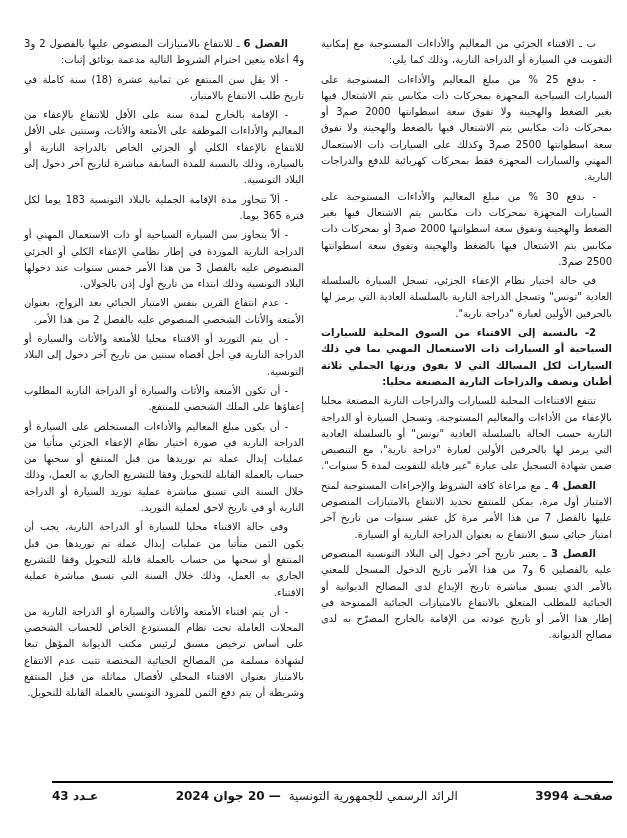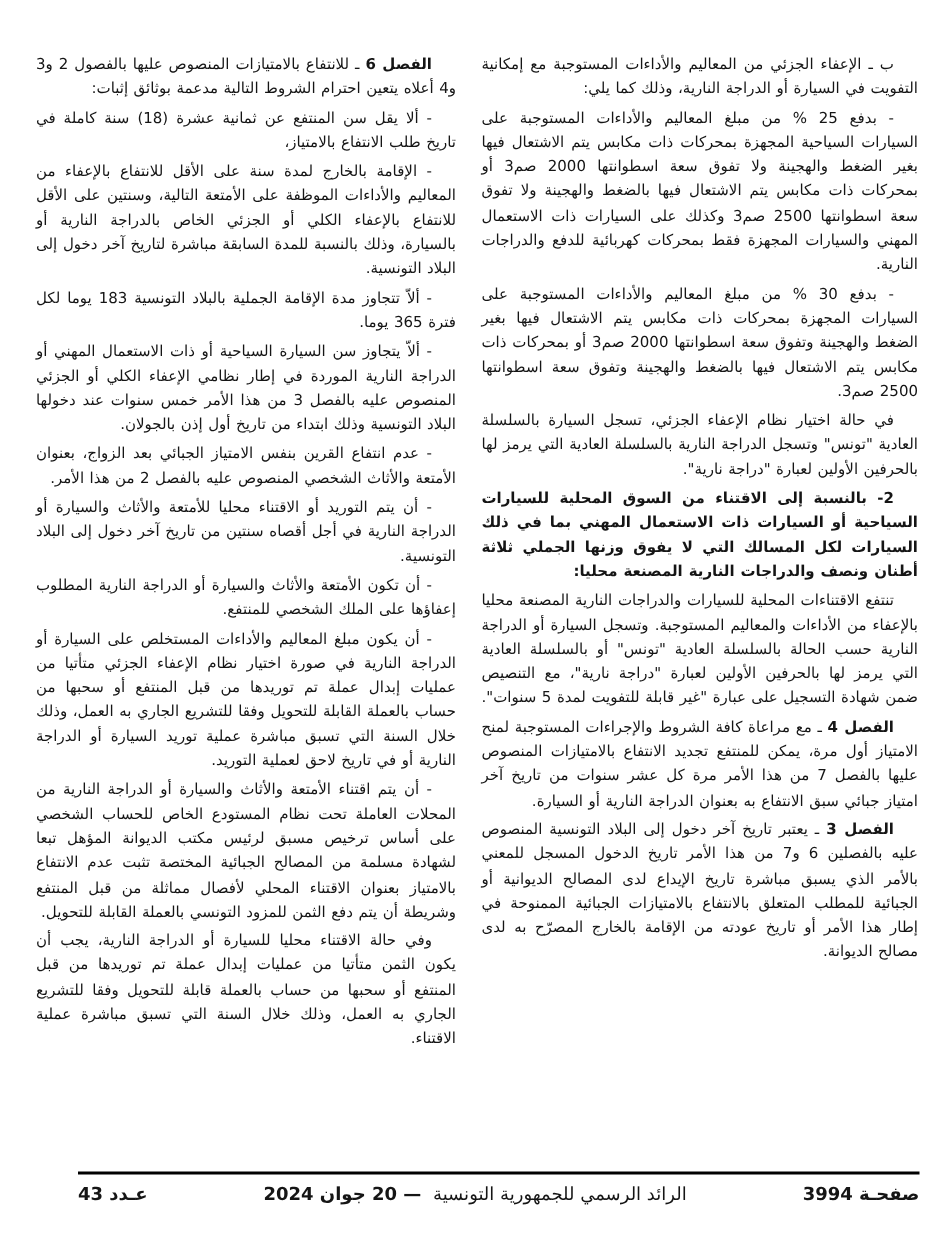--- a/index.html
+++ b/index.html
@@ -55,42 +55,42 @@
   .f-center span { padding: 0 2px; }
 </style>
 </head>
 <body>
 
 <div class="page">
 
   <div class="columns">
 
     <div class="col col-right">
-      <p class="para"><span>ب ـ الإعفاء الجزئي من المعاليم والأداءات المستوجبة مع إمكانية التفويت في السيارة أو الدراجة النارية، وذلك كما يلي:</span></p>
+      <p class="para"><span>ب ـ الاقتناء الجزئي من المعاليم والأداءات المستوجبة مع إمكانية التفويت في السيارة أو الدراجة النارية، وذلك كما يلي:</span></p>
       <p class="para"><span>- بدفع 25 % من مبلغ المعاليم والأداءات المستوجبة على السيارات السياحية المجهزة بمحركات ذات مكابس يتم الاشتعال فيها بغير الضغط والهجينة ولا تفوق سعة اسطوانتها 2000 صم3 أو بمحركات ذات مكابس يتم الاشتعال فيها بالضغط والهجينة ولا تفوق سعة اسطوانتها 2500 صم3 وكذلك على السيارات ذات الاستعمال المهني والسيارات المجهزة فقط بمحركات كهربائية للدفع والدراجات النارية.</span></p>
       <p class="para"><span>- بدفع 30 % من مبلغ المعاليم والأداءات المستوجبة على السيارات المجهزة بمحركات ذات مكابس يتم الاشتعال فيها بغير الضغط والهجينة وتفوق سعة اسطوانتها 2000 صم3 أو بمحركات ذات مكابس يتم الاشتعال فيها بالضغط والهجينة وتفوق سعة اسطوانتها 2500 صم3.</span></p>
       <p class="para"><span>في حالة اختيار نظام الإعفاء الجزئي، تسجل السيارة بالسلسلة العادية "تونس" وتسجل الدراجة النارية بالسلسلة العادية التي يرمز لها بالحرفين الأولين لعبارة "دراجة نارية".</span></p>
       <p class="para bold"><span>2- بالنسبة إلى الاقتناء من السوق المحلية للسيارات السياحية أو السيارات ذات الاستعمال المهني بما في ذلك السيارات لكل المسالك التي لا يفوق وزنها الجملي ثلاثة أطنان ونصف والدراجات النارية المصنعة محليا:</span></p>
       <p class="para"><span>تنتفع الاقتناءات المحلية للسيارات والدراجات النارية المصنعة محليا بالإعفاء من الأداءات والمعاليم المستوجبة. وتسجل السيارة أو الدراجة النارية حسب الحالة بالسلسلة العادية "تونس" أو بالسلسلة العادية التي يرمز لها بالحرفين الأولين لعبارة "دراجة نارية"، مع التنصيص ضمن شهادة التسجيل على عبارة "غير قابلة للتفويت لمدة 5 سنوات".</span></p>
       <p class="para"><b class="lead">الفصل 4</b><span> ـ مع مراعاة كافة الشروط والإجراءات المستوجبة لمنح الامتياز أول مرة، يمكن للمنتفع تجديد الانتفاع بالامتيازات المنصوص عليها بالفصل 7 من هذا الأمر مرة كل عشر سنوات من تاريخ آخر امتياز جبائي سبق الانتفاع به بعنوان الدراجة النارية أو السيارة.</span></p>
       <p class="para"><b class="lead">الفصل 3</b><span> ـ يعتبر تاريخ آخر دخول إلى البلاد التونسية المنصوص عليه بالفصلين 6 و7 من هذا الأمر تاريخ الدخول المسجل للمعني بالأمر الذي يسبق مباشرة تاريخ الإيداع لدى المصالح الديوانية أو الجبائية للمطلب المتعلق بالانتفاع بالامتيازات الجبائية الممنوحة في إطار هذا الأمر أو تاريخ عودته من الإقامة بالخارج المصرّح به لدى مصالح الديوانة.</span></p>
     </div>
 
     <div class="col col-left">
       <p class="para"><b class="lead">الفصل 6</b><span> ـ للانتفاع بالامتيازات المنصوص عليها بالفصول 2 و3 و4 أعلاه يتعين احترام الشروط التالية مدعمة بوثائق إثبات:</span></p>
       <p class="para"><span>- ألا يقل سن المنتفع عن ثمانية عشرة (18) سنة كاملة في تاريخ طلب الانتفاع بالامتياز،</span></p>
-      <p class="para"><span>- الإقامة بالخارج لمدة سنة على الأقل للانتفاع بالإعفاء من المعاليم والأداءات الموظفة على الأمتعة التالية، وسنتين على الأقل للانتفاع بالإعفاء الكلي أو الجزئي الخاص بالدراجة النارية أو بالسيارة، وذلك بالنسبة للمدة السابقة مباشرة لتاريخ آخر دخول إلى البلاد التونسية.</span></p>
+      <p class="para"><span>- الإقامة بالخارج لمدة سنة على الأقل للانتفاع بالإعفاء من المعاليم والأداءات الموظفة على الأمتعة والأثاث، وسنتين على الأقل للانتفاع بالإعفاء الكلي أو الجزئي الخاص بالدراجة النارية أو بالسيارة، وذلك بالنسبة للمدة السابقة مباشرة لتاريخ آخر دخول إلى البلاد التونسية.</span></p>
       <p class="para"><span>- ألاّ تتجاوز مدة الإقامة الجملية بالبلاد التونسية 183 يوما لكل فترة 365 يوما.</span></p>
       <p class="para"><span>- ألاّ يتجاوز سن السيارة السياحية أو ذات الاستعمال المهني أو الدراجة النارية الموردة في إطار نظامي الإعفاء الكلي أو الجزئي المنصوص عليه بالفصل 3 من هذا الأمر خمس سنوات عند دخولها البلاد التونسية وذلك ابتداء من تاريخ أول إذن بالجولان.</span></p>
       <p class="para"><span>- عدم انتفاع القرين بنفس الامتياز الجبائي بعد الزواج، بعنوان الأمتعة والأثاث الشخصي المنصوص عليه بالفصل 2 من هذا الأمر.</span></p>
       <p class="para"><span>- أن يتم التوريد أو الاقتناء محليا للأمتعة والأثاث والسيارة أو الدراجة النارية في أجل أقصاه سنتين من تاريخ آخر دخول إلى البلاد التونسية.</span></p>
       <p class="para"><span>- أن تكون الأمتعة والأثاث والسيارة أو الدراجة النارية المطلوب إعفاؤها على الملك الشخصي للمنتفع.</span></p>
       <p class="para"><span>- أن يكون مبلغ المعاليم والأداءات المستخلص على السيارة أو الدراجة النارية في صورة اختيار نظام الإعفاء الجزئي متأتيا من عمليات إبدال عملة تم توريدها من قبل المنتفع أو سحبها من حساب بالعملة القابلة للتحويل وفقا للتشريع الجاري به العمل، وذلك خلال السنة التي تسبق مباشرة عملية توريد السيارة أو الدراجة النارية أو في تاريخ لاحق لعملية التوريد.</span></p>
+      <p class="para"><span>وفي حالة الاقتناء محليا للسيارة أو الدراجة النارية، يجب أن يكون الثمن متأتيا من عمليات إبدال عملة تم توريدها من قبل المنتفع أو سحبها من حساب بالعملة قابلة للتحويل وفقا للتشريع الجاري به العمل، وذلك خلال السنة التي تسبق مباشرة عملية الاقتناء.</span></p>
       <p class="para"><span>- أن يتم اقتناء الأمتعة والأثاث والسيارة أو الدراجة النارية من المحلات العاملة تحت نظام المستودع الخاص للحساب الشخصي على أساس ترخيص مسبق لرئيس مكتب الديوانة المؤهل تبعا لشهادة مسلمة من المصالح الجبائية المختصة تثبت عدم الانتفاع بالامتياز بعنوان الاقتناء المحلي لأفصال مماثلة من قبل المنتفع وشريطة أن يتم دفع الثمن للمزود التونسي بالعملة القابلة للتحويل.</span></p>
-      <p class="para"><span>وفي حالة الاقتناء محليا للسيارة أو الدراجة النارية، يجب أن يكون الثمن متأتيا من عمليات إبدال عملة تم توريدها من قبل المنتفع أو سحبها من حساب بالعملة قابلة للتحويل وفقا للتشريع الجاري به العمل، وذلك خلال السنة التي تسبق مباشرة عملية الاقتناء.</span></p>
     </div>
 
   </div>
 
   <div class="footer">
     <span class="f-bold">صفحـة 3994</span>
     <span class="f-center">
       <span>الرائد الرسمي للجمهورية التونسية</span>
       <span class="f-bold">— 20 جوان 2024</span>
     </span>

